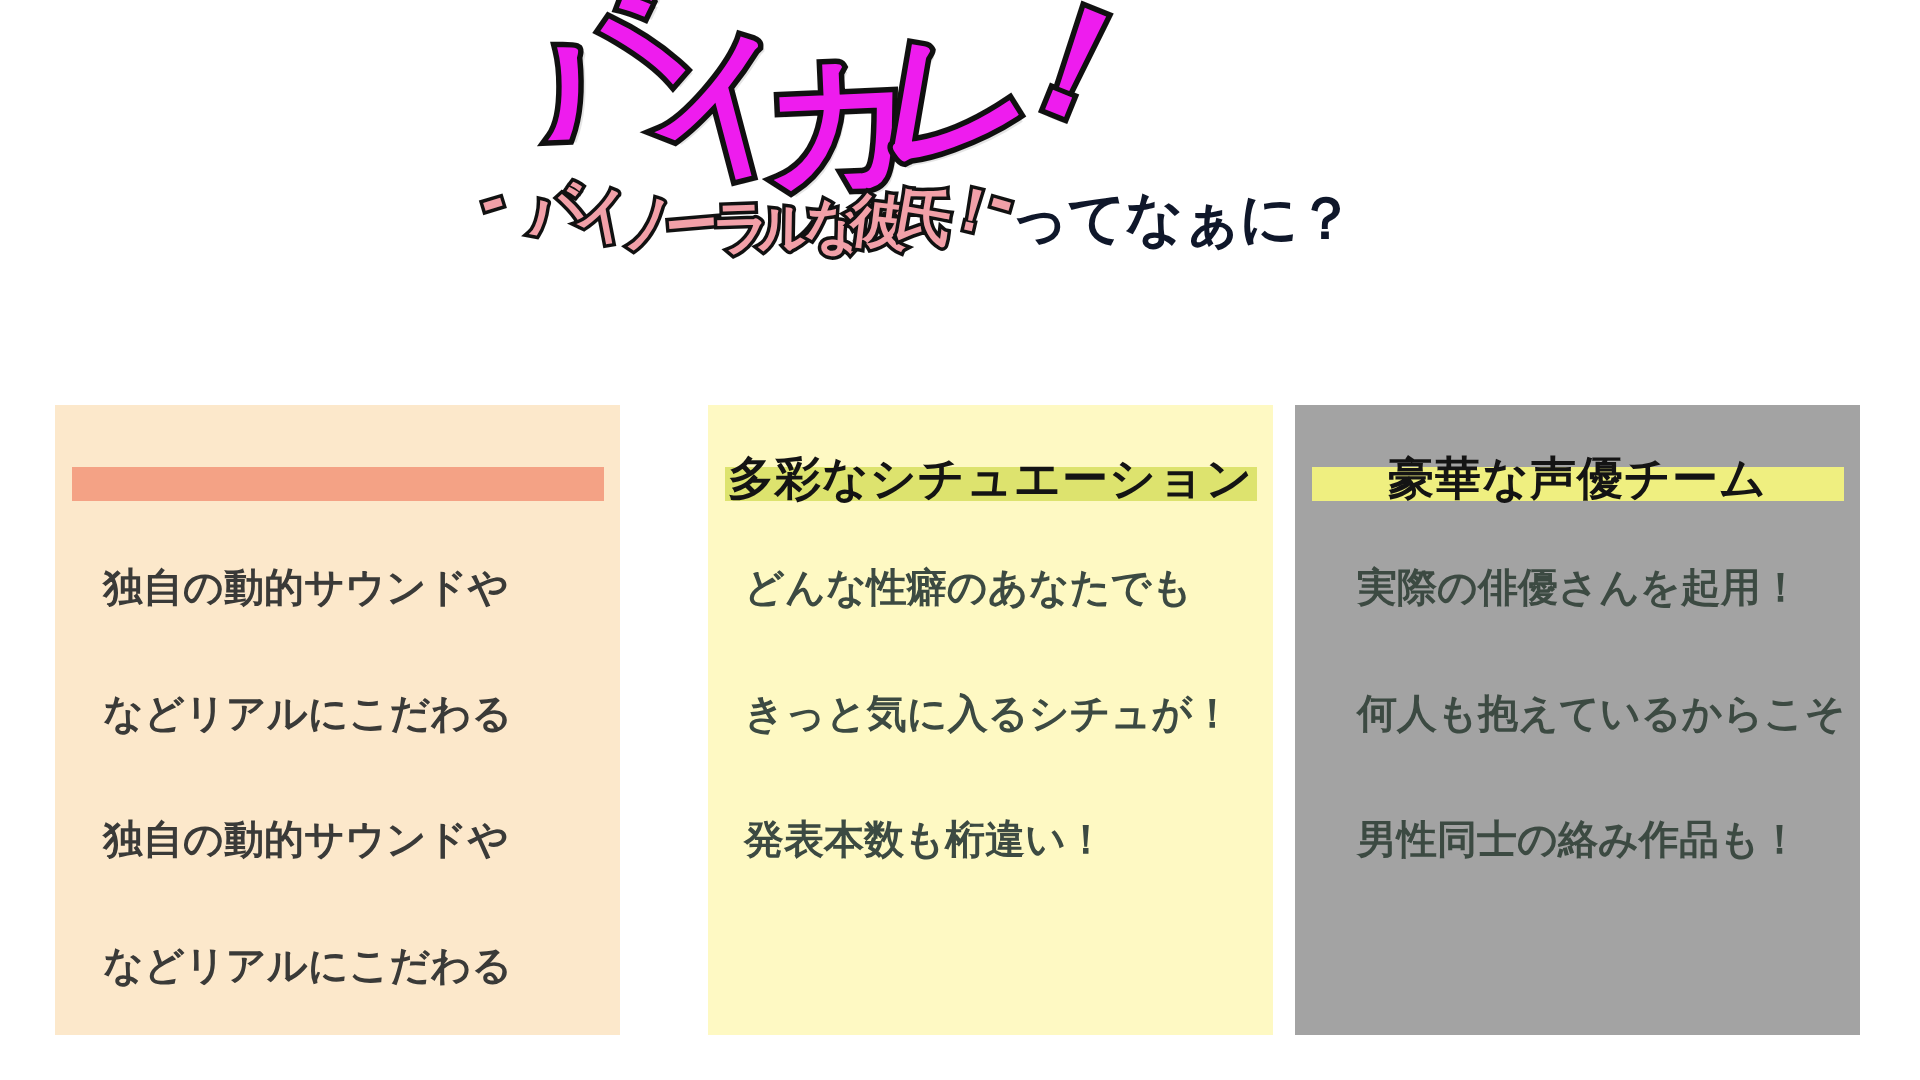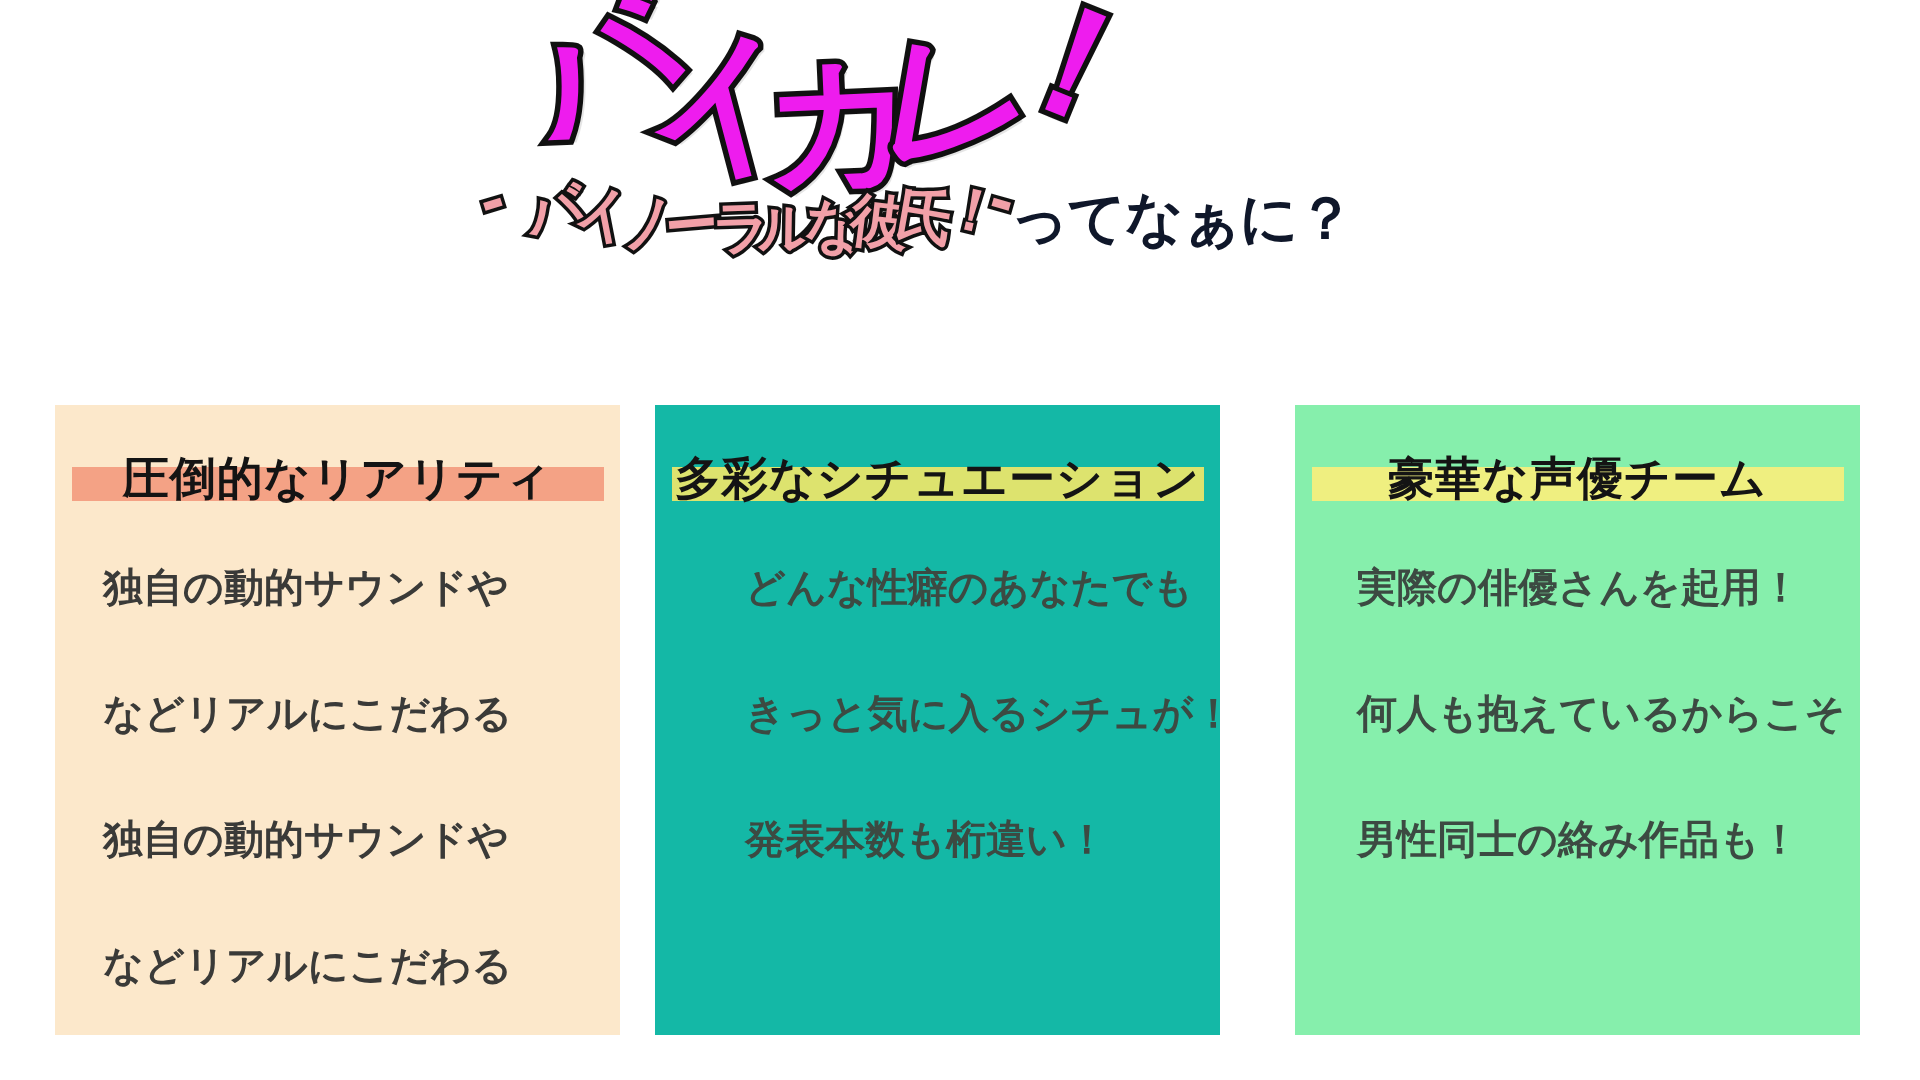--- a/index.html
+++ b/index.html
@@ -53,22 +53,22 @@
   }
   .card{
     position:absolute;
     top:0;
     width:565px;
     height:630px;
     box-sizing:border-box;
     padding:0;
   }
   .card-1{left:55px;background:#FCE8CB;}
-  .card-2{left:655px;background:#14b8a6;}
-  .card-3{left:1295px;background:#86efac;}
+  .card-2{left:708px;background:#fef9c3;}
+  .card-3{left:1295px;background:#a3a3a3;}
 
   .card-head{
     position:relative;
     height:110px;
     display:flex;
     align-items:flex-end;
     justify-content:center;
     padding-bottom:4px;
     box-sizing:border-box;
   }
@@ -102,21 +102,21 @@
   .body-line{
     font-weight:900;
     font-size:40px;
     color:#3C4A42;
     line-height:1;
     margin:0 0 86px 0;
     padding-left:48px;
     white-space:nowrap;
   }
   .card-1 .body-line{color:#3A3A38;}
-  .card-2 .body-line{padding-left:90px;}
+  .card-2 .body-line{padding-left:36px;}
   .card-3 .body-line{padding-left:62px;}
 </style>
 </head>
 <body>
 
 <div id="stage">
 
   <div class="title-wrap">
     <div id="main-title">
         <span class="arc-char main-char" style="left: 525px; top: -13px; transform: rotate(-27deg);">バ</span>
@@ -140,21 +140,20 @@
         <span class="arc-char sub-char" style="left: 990px; top: 172px; transform: rotate(16deg);">-</span>
       </div>
     <div class="tail-text" id="tail-text" style="left: 1010px; top: 180px;">ってなぁに？</div>
   </div>
 
   <div class="cards">
 
     <div class="card card-1">
       <div class="card-head">
         <div class="head-hl"></div>
-        <div class="head-text">圧倒的なリアリティ</div>
       </div>
       <div class="card-body">
         <div class="body-line">独自の動的サウンドや</div>
         <div class="body-line">などリアルにこだわる</div>
         <div class="body-line">独自の動的サウンドや</div>
         <div class="body-line">などリアルにこだわる</div>
       </div>
     </div>
 
     <div class="card card-2">

